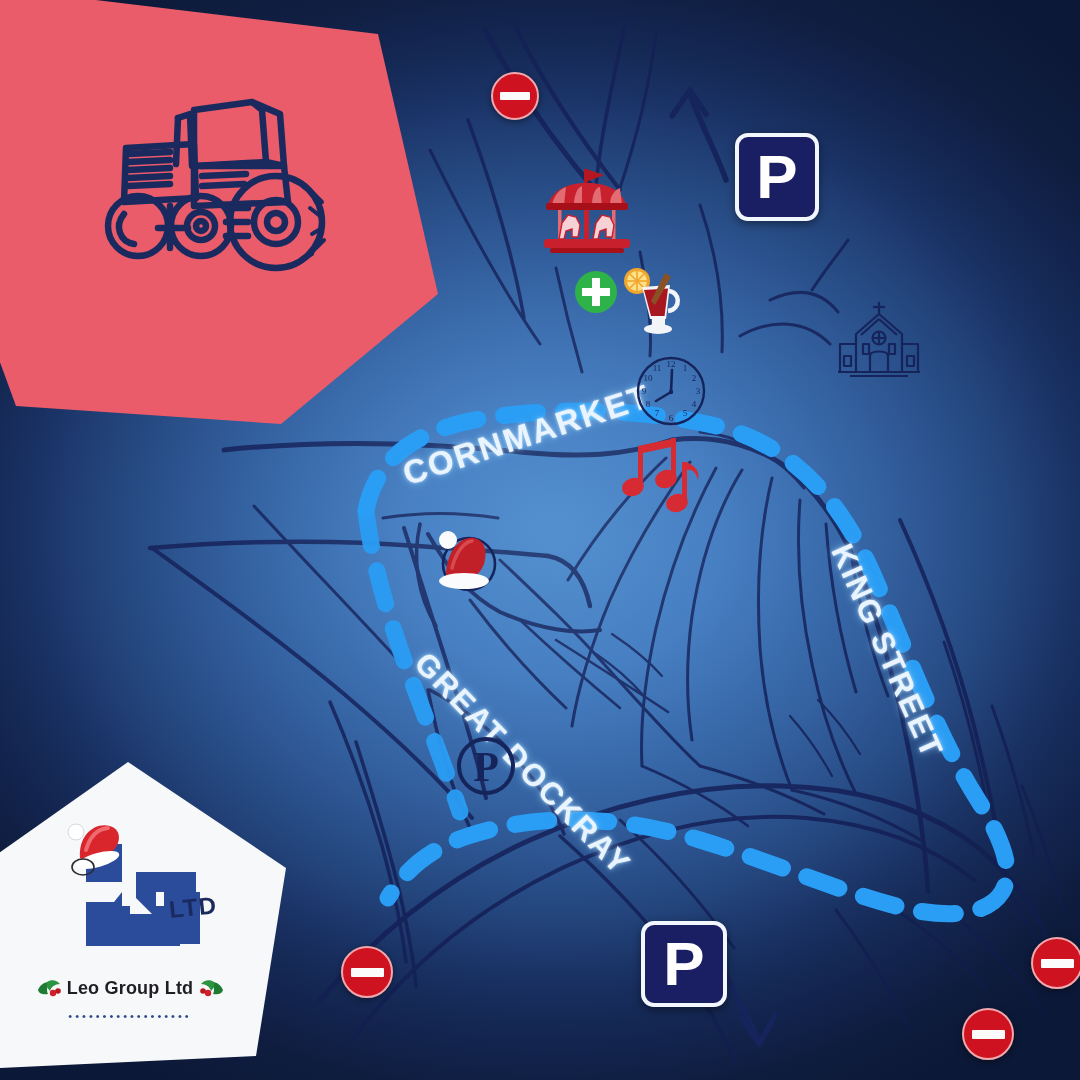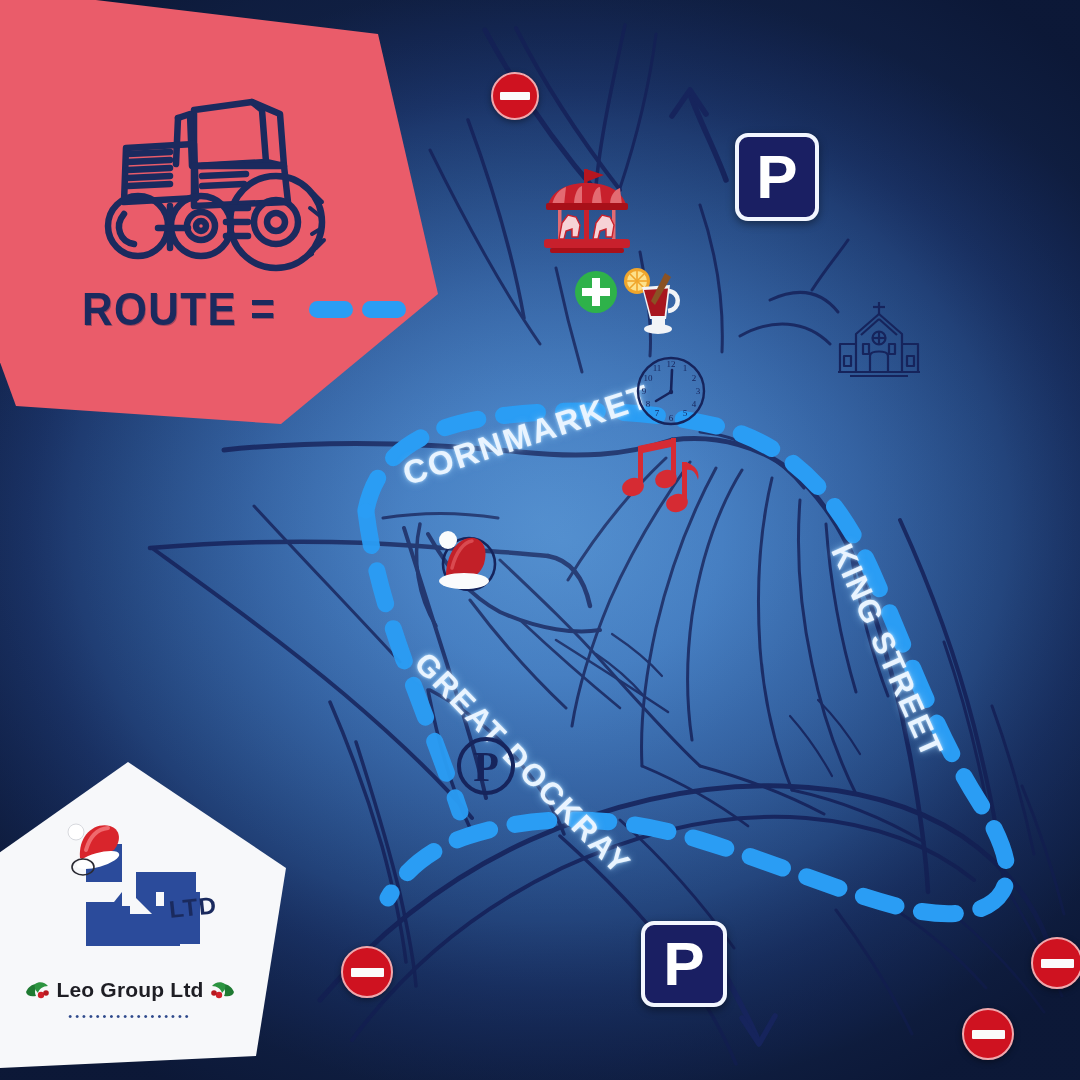--- a/index.html
+++ b/index.html
@@ -32,21 +32,21 @@
   .legend-dashes{display:flex;gap:9px;align-items:center;margin-left:4px;}
   .legend-dashes i{display:block;width:44px;height:17px;border-radius:9px;background:#2a9df4;}
 
   
   #logo-badge{position:absolute;left:-32px;top:756px;width:330px;height:330px;z-index:40;}
   #logo-badge .poly{position:absolute;inset:0;}
   .logo-inner{position:absolute;left:52px;top:44px;width:220px;height:250px;}
   .logo-mark{position:absolute;left:24px;top:10px;width:172px;height:160px;}
   .logo-wordmark{
     position:absolute;left:0;top:178px;width:220px;text-align:center;
-    font-weight:700;font-size:21px;color:#1e1e24;letter-spacing:.2px;
+    font-weight:700;font-size:18px;color:#1e1e24;letter-spacing:.2px;
   }
   .logo-dots{position:absolute;left:14px;top:210px;width:192px;text-align:center;
     font-size:11px;letter-spacing:3px;color:#2f4a8c;}
 
   
   .street{
     position:absolute;z-index:22;color:#e9f4ff;
     font-family:"Liberation Sans Narrow","Liberation Sans",sans-serif;
     font-weight:700;white-space:nowrap;
     text-shadow:0 0 9px rgba(150,210,255,.75),0 0 3px rgba(210,235,255,.9);
@@ -387,27 +387,20 @@
         <path d="M160 162 L182 162"></path>
       </g>
       <g fill="none" stroke="#1b2a5e" stroke-width="4" stroke-linecap="round">
         <path d="M248 120 L256 128"></path>
           <path d="M244 134 L254 142"></path>
         <path d="M246 160 L256 154"></path>
           <path d="M250 174 L258 166"></path>
         <path d="M236 186 L246 180"></path>
       </g>
     </svg>
-    <div class="legend-label">
-      <span class="txt">ROUTE =</span>
-      <span class="legend-dashes">
-        <i></i>
-        <i></i>
-      </span>
-    </div>
   </div>
 
   <div id="logo-badge">
     <svg class="poly" viewBox="0 0 330 330" xmlns="http://www.w3.org/2000/svg">
       <polygon points="160,6 318,112 288,300 30,312 4,116" fill="#f7f8fa"></polygon>
     </svg>
     <div class="logo-inner">
       <svg class="logo-mark" viewBox="0 0 172 160" xmlns="http://www.w3.org/2000/svg">
         <g fill="#2b4b9b">
           <path d="M42 34 h36 v62 h58 v40 h-94 z"></path>

